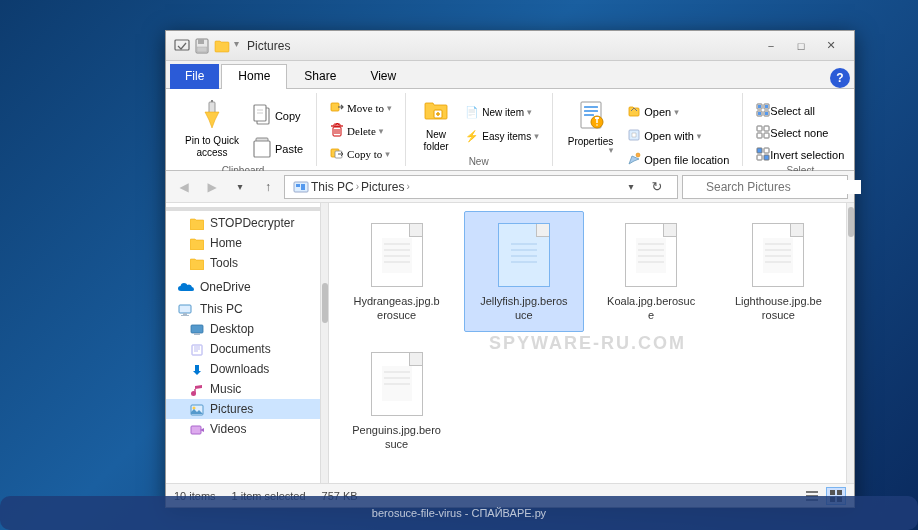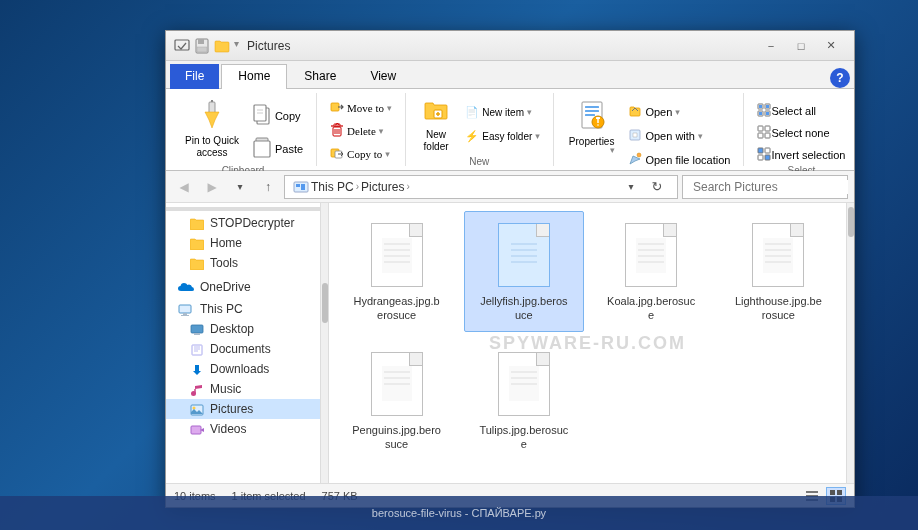--- a/index.html
+++ b/index.html
@@ -237,21 +237,21 @@
     .breadcrumb-sep { color: #888; font-size: 10px; }
 
     .search-box {
       width: 166px;
       height: 24px;
       background: white;
       border: 1px solid #bbb;
       display: flex;
       align-items: center;
       padding: 0 6px;
-      gap: 4px;
+      gap: 17px;
     }
     .search-input {
       flex: 1;
       border: none;
       outline: none;
       font-size: 12px;
       color: #888;
     }
     .refresh-btn {
       width: 24px;
@@ -414,20 +414,21 @@
     .taskbar {
       position: absolute;
       bottom: 0;
       left: 0;
       right: 0;
       height: 34px;
       background: rgba(30,60,120,0.85);
       display: flex;
       align-items: center;
       justify-content: center;
+      border-radius: 10px;
     }
     .taskbar-text {
       color: rgba(255,255,255,0.7);
       font-size: 11px;
     }
 
     
     .select-group {
       display: flex;
       flex-direction: column;
@@ -656,21 +657,21 @@
             <span style="font-size:10px;text-align:center;line-height:1.2">New<br>folder</span>
           </div>
           <div style="display:flex;flex-direction:column;gap:2px;padding-top:4px;">
             <div class="ribbon-btn-small">
               <span>📄</span>
               <span style="font-size:10px;">New item</span>
               <span style="font-size:9px;color:#888">▾</span>
             </div>
             <div class="ribbon-btn-small">
               <span>⚡</span>
-              <span style="font-size:10px;">Easy folder</span>
+              <span style="font-size:10px;">Easy items</span>
               <span style="font-size:9px;color:#888">▾</span>
             </div>
           </div>
         </div>
         <div class="ribbon-group-label">New</div>
       </div>
 
       <div class="ribbon-group">
         <div class="ribbon-group-content">
 
@@ -966,33 +967,20 @@
                   <rect width="30" height="35" fill="#f9f9f9"></rect>
                   <line x1="2" y1="6" x2="28" y2="6" stroke="#ddd" stroke-width="1"></line>
                   <line x1="2" y1="12" x2="28" y2="12" stroke="#ddd" stroke-width="1"></line>
                   <line x1="2" y1="18" x2="28" y2="18" stroke="#ddd" stroke-width="1"></line>
                 </svg>
               </div>
             </div>
             <span class="file-name">Penguins.jpg.berosuce</span>
           </div>
 
-          <div class="file-item">
-            <div class="file-icon">
-              <div class="file-page">
-                <svg width="30" height="35" viewBox="0 0 30 35">
-                  <rect width="30" height="35" fill="#f9f9f9"></rect>
-                  <line x1="2" y1="6" x2="28" y2="6" stroke="#ddd" stroke-width="1"></line>
-                  <line x1="2" y1="12" x2="28" y2="12" stroke="#ddd" stroke-width="1"></line>
-                  <line x1="2" y1="18" x2="28" y2="18" stroke="#ddd" stroke-width="1"></line>
-                </svg>
-              </div>
-            </div>
-            <span class="file-name">Tulips.jpg.berosuce</span>
-          </div>
 
         </div>
       </div>
 
       <div style="width:8px;background:#f0f0f0;border-left:1px solid #ddd;flex-shrink:0;position:relative;">
         <div style="width:6px;height:30px;background:#c0c0c0;border-radius:3px;margin:4px auto;"></div>
       </div>
 
     </div>
 

